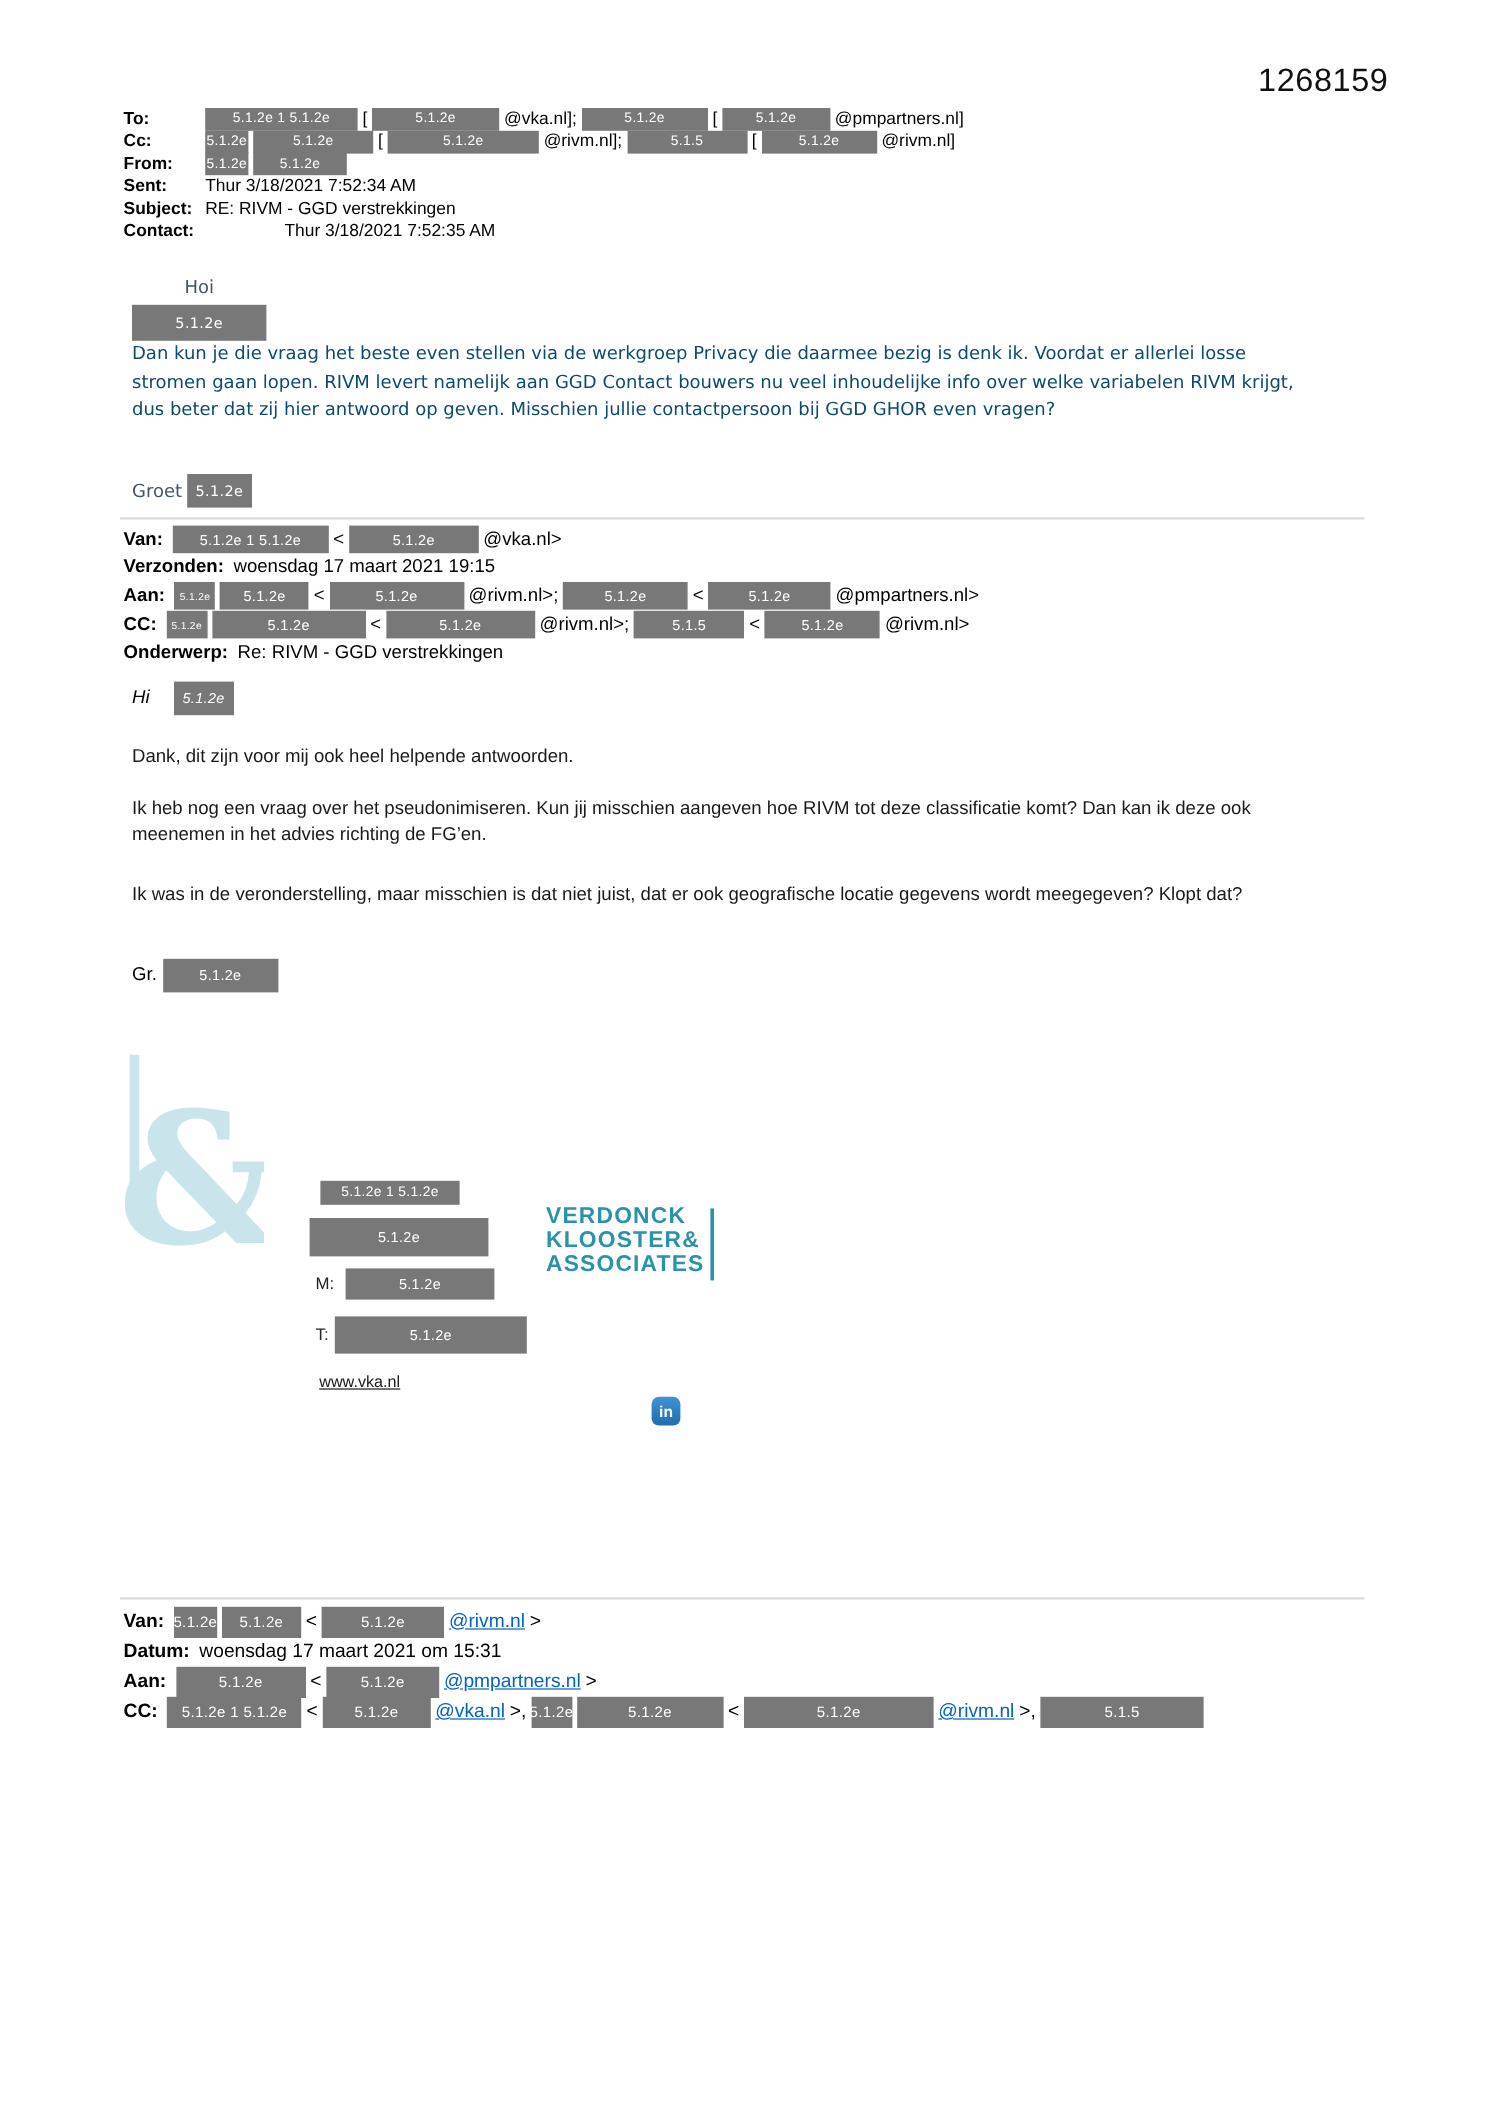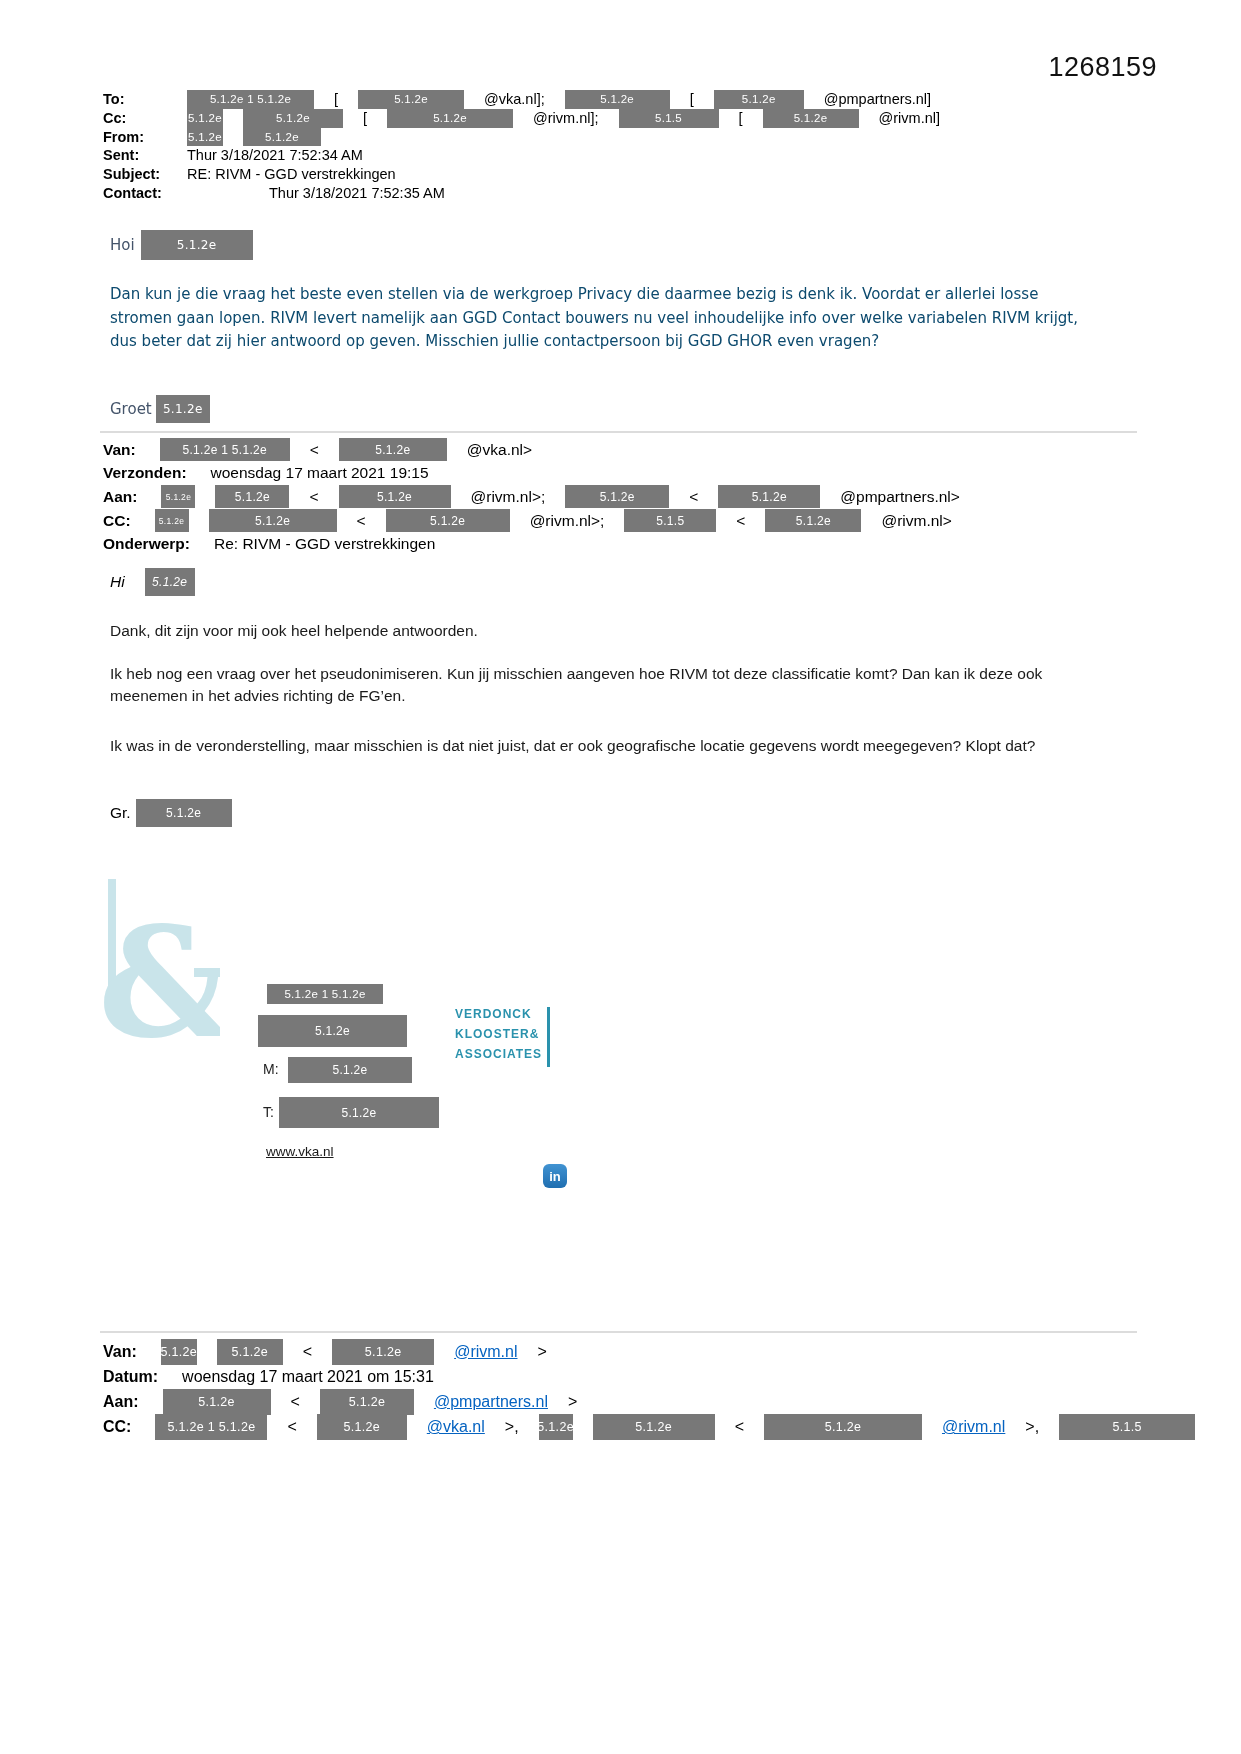--- a/index.html
+++ b/index.html
@@ -3,21 +3,21 @@
 <meta charset="utf-8">
 <style>
   html,body{margin:0;padding:0;background:#fff;}
   .page{position:relative;width:1241px;height:1754px;background:#ffffff;overflow:hidden;
         font-family:"Liberation Sans",sans-serif;color:#000;}
 
   .doc-number{position:absolute;top:52px;right:84px;font-size:27px;letter-spacing:.5px;color:#111;}
 
   
   .hdr{position:absolute;}
-  .hdr-row{display:flex;align-items:center;gap:20px;white-space:nowrap;}
+  .hdr-row{display:flex;align-items:center;gap:4px;white-space:nowrap;}
   .hdr-label{font-weight:bold;flex:0 0 auto;}
   .seg-text{white-space:pre;}
   .chip{display:inline-flex;align-items:center;justify-content:center;flex:0 0 auto;
         background:#787878;color:#fff;font-size:12px;letter-spacing:.3px;}
   .chip-small{font-size:8.5px;}
 
   
   .mail-hdr{left:103px;top:90px;font-size:14.5px;}
   .mail-hdr .hdr-row{height:18.7px;}
   .mail-hdr .hdr-label{width:64px;}
@@ -28,21 +28,21 @@
   .q1{left:103px;top:438px;font-size:15.5px;}
   .q1 .hdr-row{height:23.6px;}
   .q1 .chip{height:23px;}
   .q2{left:103px;top:1339px;font-size:16px;}
   .q2 .hdr-row{height:25.2px;}
   .q2 .chip{height:26px;font-size:12.5px;}
   .email-link{color:#0563c1;text-decoration:underline;cursor:pointer;}
 
   
   .greeting{position:absolute;display:flex;align-items:center;}
-  .g1{left:110px;top:230px;gap:6px;color:#44546a;font-family:"DejaVu Sans",sans-serif;font-size:15px;}
+  .g1{left:110px;top:230px;gap:6px;color:#44546a;font-family:"DejaVu Sans",sans-serif;font-size:15px;flex-direction:column;}
   .g1 .chip{width:112px;height:30px;}
   .closing1{left:110px;top:395px;gap:4px;color:#44546a;font-family:"DejaVu Sans",sans-serif;font-size:15px;}
   .closing1 .chip{width:54px;height:28px;}
   .g2{left:110px;top:568px;gap:20px;font-size:15.5px;font-style:italic;}
   .g2 .chip{width:50px;height:28px;}
   .closing2{left:110px;top:799px;gap:5px;font-size:15.5px;}
   .closing2 .chip{width:96px;height:28px;}
 
   .para{position:absolute;left:110px;}
   .p1{top:283px;width:995px;color:#0c4a6e;font-family:"DejaVu Sans",sans-serif;
@@ -65,21 +65,21 @@
   .chip.chip-m{position:absolute;left:288px;top:1057px;width:124px;height:26px;}
   .lab-t{left:263px;top:1104px;}
   .chip.chip-t{position:absolute;left:279px;top:1097px;width:160px;height:31px;}
   .website{position:absolute;left:266px;top:1144px;font-size:13.5px;color:#1a1a1a;
            text-decoration:underline;cursor:pointer;}
   .linkedin{position:absolute;left:543px;top:1164px;width:24px;height:24px;border-radius:6px;
             background:linear-gradient(180deg,#4193d2 0%,#1f6eb0 100%);color:#fff;
             font-weight:bold;font-size:13px;display:flex;align-items:center;justify-content:center;
             cursor:pointer;}
   .vka-wordmark{position:absolute;left:455px;top:1004px;color:#2a92ad;font-weight:bold;
-                font-size:12px;letter-spacing:1px;line-height:20px;}
+                font-size:19px;letter-spacing:1px;line-height:20px;}
   .wordmark-bar{position:absolute;right:-8px;top:3px;width:3px;height:60px;background:#2a92ad;}
 
   .banner{position:absolute;left:110px;top:1215px;width:457px;height:68px;cursor:pointer;
           display:flex;align-items:center;justify-content:center;
           background:linear-gradient(90deg,#f4c802 0%,#eeca24 16%,#d2cb72 30%,#bdd2ad 41%,
                      #9fcdcc 50%,#63bcd5 59%,#29a3bb 70%,#15909f 83%,#11899b 100%);
           color:#fdfdfd;font-size:23px;font-family:"DejaVu Sans",sans-serif;letter-spacing:.5px;}
 </style>
 </head>
 <body>

